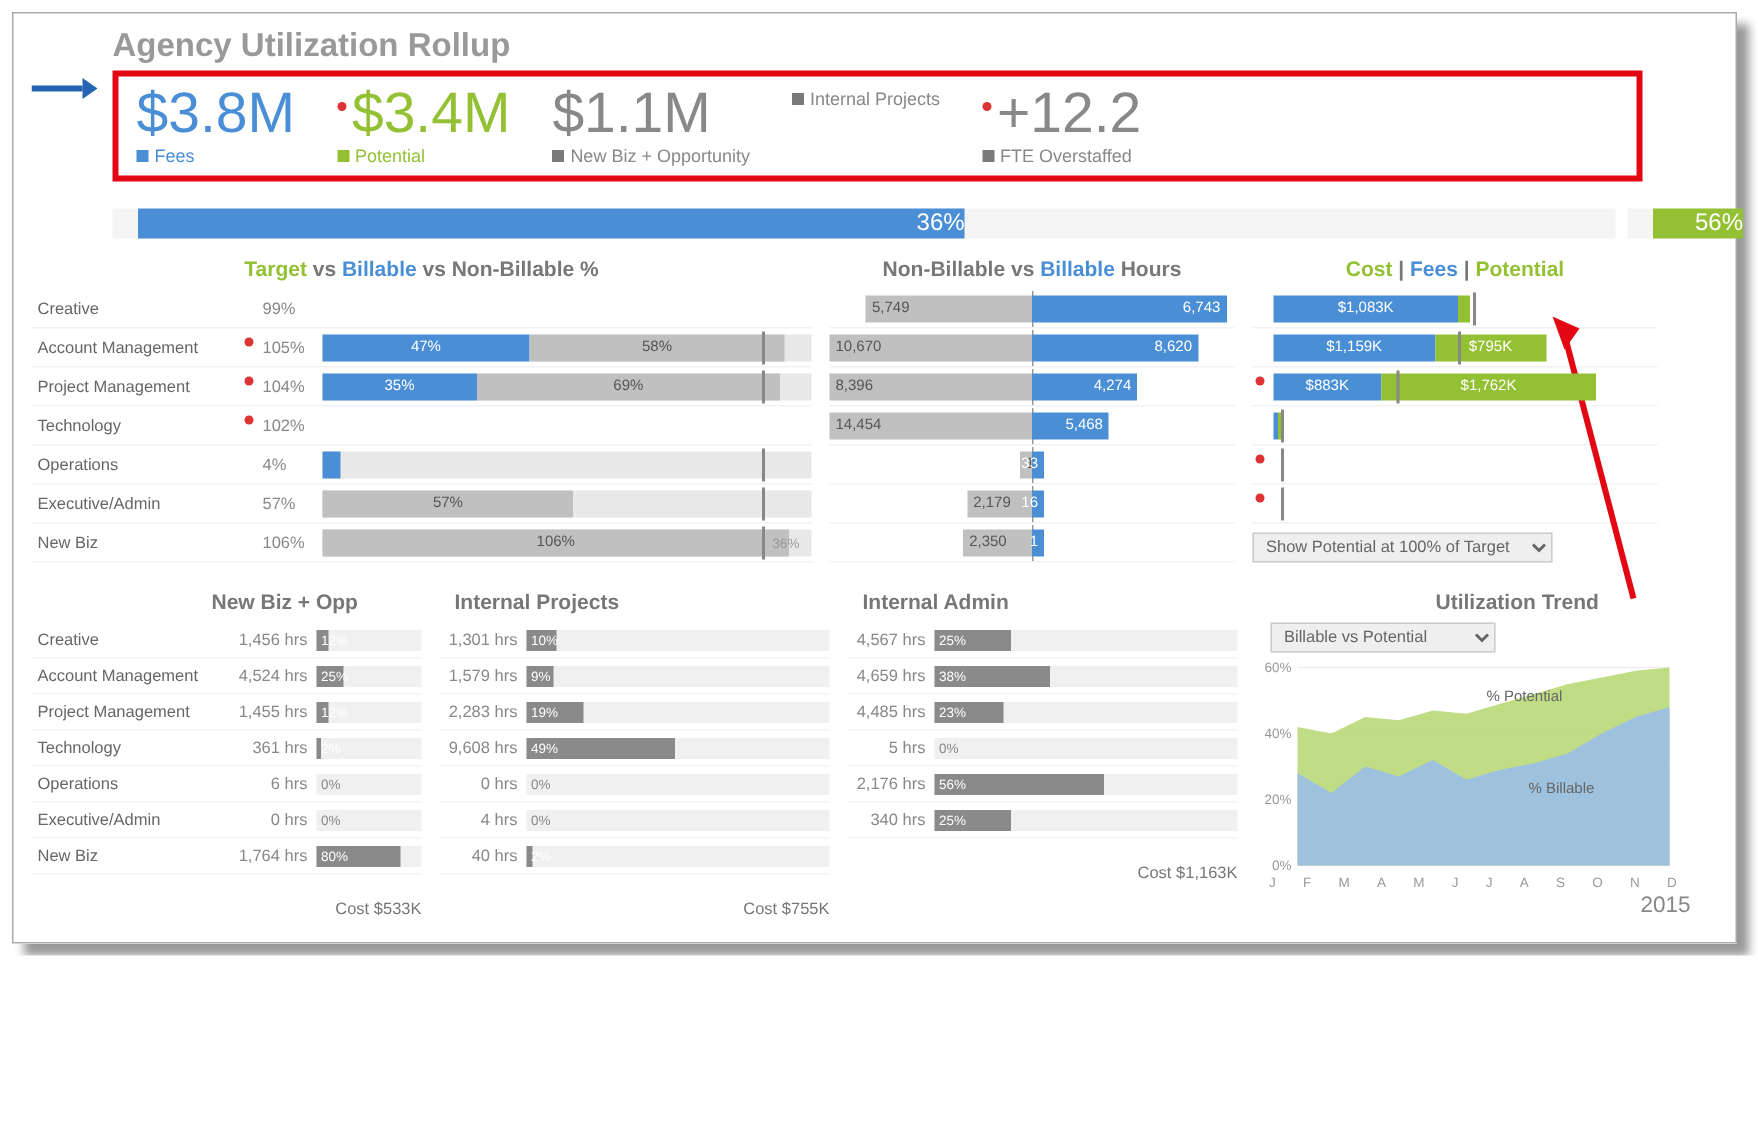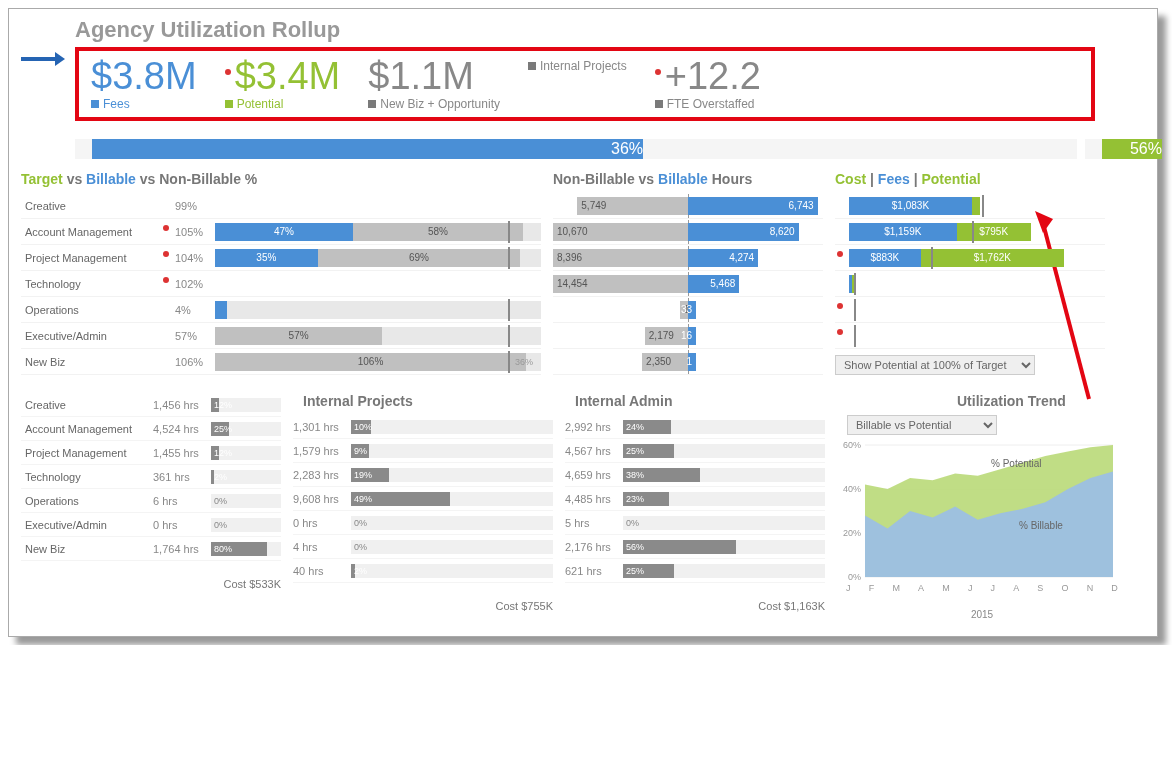--- a/index.html
+++ b/index.html
@@ -19,21 +19,21 @@
 .c-blue{color:#4a8fd6}.c-green{color:#94c134}.c-gray{color:#888}
 .b-blue{background:#4a8fd6}.b-green{background:#94c134}.b-dark{background:#7a7a7a}
 
 .progress-row{display:flex;gap:8px;margin:18px 0 12px 54px}
 .pbar{height:20px;position:relative;flex:1;background:#f5f5f5}
 .pbar .fill{position:absolute;left:17px;top:0;bottom:0;display:flex;align-items:center;justify-content:flex-end;color:#fff;font-size:16px}
 .pbar.small{width:60px;flex:none}
 
 .mid-row{display:flex;gap:12px;margin-left:0}
 .panel{font-size:11px}
-.panel h3{font-size:14px;font-weight:600;color:#777;margin-bottom:6px}
+.panel h3{font-size:14px;font-weight:600;color:#777;text-align:center;margin-bottom:6px}
 .panel h3 .c-green,.panel h3 .c-blue{font-weight:600}
 
 .tbb{width:520px}
 .tbb .row{display:flex;align-items:center;height:26px;border-bottom:1px solid #f2f2f2}
 .tbb .cat{width:140px;padding-left:4px}
 .tbb .rd{width:14px;text-align:center}
 .tbb .tgt{width:40px;color:#888}
 .tbb .bar{flex:1;height:18px;background:#e8e8e8;position:relative}
 .tbb .bill{position:absolute;left:0;top:0;bottom:0;background:#4a8fd6;color:#fff;display:flex;align-items:center;justify-content:center;font-size:10px}
 .tbb .nbill{position:absolute;top:0;bottom:0;background:#c0c0c0;color:#555;display:flex;align-items:center;justify-content:center;font-size:10px}
@@ -54,33 +54,33 @@
 .cfp .seg{position:absolute;top:0;bottom:0;display:flex;align-items:center;justify-content:center;color:#fff;font-size:10px}
 .cfp .mark{position:absolute;top:-2px;bottom:-2px;width:2px;background:#888}
 .cfp .dd{margin-top:6px}
 select{font-size:11px;color:#666;border:1px solid #ccc;padding:2px 4px;width:200px}
 
 .low-row{display:flex;gap:12px;margin-top:18px}
 .low-row .panel h3{text-align:left;padding-left:120px}
 .hrs-panel{width:260px}
 .hrs-panel .row{display:flex;align-items:center;height:24px;border-bottom:1px solid #f4f4f4}
 .hrs-panel .cat{width:132px;padding-left:4px}
-.hrs-panel .v{width:58px;color:#888;text-align:left;padding-right:6px}
+.hrs-panel .v{width:58px;color:#888;text-align:right;padding-right:6px}
 .hrs-panel .bar{flex:1;height:14px;background:#f0f0f0;position:relative}
 .hrs-panel .fill{position:absolute;left:0;top:0;bottom:0;background:#8a8a8a;display:flex;align-items:center;padding-left:3px;color:#fff;font-size:9px}
 .hrs-panel .pct{position:absolute;left:0;top:0;bottom:0;display:flex;align-items:center;padding-left:3px;font-size:9px;color:#888}
 .hrs-panel .cost{text-align:right;color:#777;margin-top:17px;font-size:11px}
 
 .trend{width:290px}
 .trend h3{text-align:left;padding-left:10px}
 .trend .dd{margin:2px 0 6px 10px}
 .trend .dd select{width:150px}
 .trend svg{display:block}
 .trend .xaxis{display:flex;justify-content:space-around;font-size:9px;color:#999;margin-top:2px}
-.trend .yr{text-align:center;font-size:10px;color:#888;margin-top:16px}
+.trend .yr{text-align:right;font-size:15px;color:#888;margin-top:2px}
 </style>
 </head>
 <body>
 
 <div class="frame">
 
   <div class="arrow-in">
     <svg viewBox="0 0 44 20">
         <line x1="0" y1="10" x2="34" y2="10" stroke="#2564b3" stroke-width="4"></line>
         <polygon points="34,3 44,10 34,17" fill="#2564b3"></polygon>
@@ -301,20 +301,21 @@
     <div class="seg b-green" style="left:0%;width:0%"></div>
     <div class="mark" style="left:2%"></div>
   </div>
         </div>
         <div class="dd"><select><option>Show Potential at 100% of Target</option></select></div>
       </div>
   </div>
 
   <div class="low-row">
     <div class="panel hrs-panel" id="hp0">
+        <h3 style="padding-left:120px">New Biz + Opp</h3>
         <div class="row">
       <div class="cat">Creative</div>
       <div class="v">1,456 hrs</div>
       <div class="bar">
         <div class="fill" style="width:12%">12%</div>
       </div>
         </div>
         <div class="row">
       <div class="cat">Account Management</div>
       <div class="v">4,524 hrs</div>
@@ -409,27 +410,20 @@
       <div class="bar">
         <div class="fill" style="width:2%">2%</div>
       </div>
         </div>
         <div class="cost">Cost  $755K</div>
       </div>
     <div class="panel hrs-panel" id="hp2">
         <h3 style="padding-left:10px">Internal Admin</h3>
         <div class="row">
 
-      <div class="v">2,992 hrs</div>
-      <div class="bar">
-        <div class="fill" style="width:24%">24%</div>
-      </div>
-        </div>
-        <div class="row">
-
       <div class="v">4,567 hrs</div>
       <div class="bar">
         <div class="fill" style="width:25%">25%</div>
       </div>
         </div>
         <div class="row">
 
       <div class="v">4,659 hrs</div>
       <div class="bar">
         <div class="fill" style="width:38%">38%</div>
@@ -451,21 +445,21 @@
         </div>
         <div class="row">
 
       <div class="v">2,176 hrs</div>
       <div class="bar">
         <div class="fill" style="width:56%">56%</div>
       </div>
         </div>
         <div class="row">
 
-      <div class="v">621 hrs</div>
+      <div class="v">340 hrs</div>
       <div class="bar">
         <div class="fill" style="width:25%">25%</div>
       </div>
         </div>
         <div class="cost">Cost  $1,163K</div>
       </div>
     <div class="panel trend">
       <h3>Utilization Trend</h3>
       <div class="dd"><select><option>Billable vs Potential</option></select></div>
       <svg id="trend-svg" width="280" height="140">

